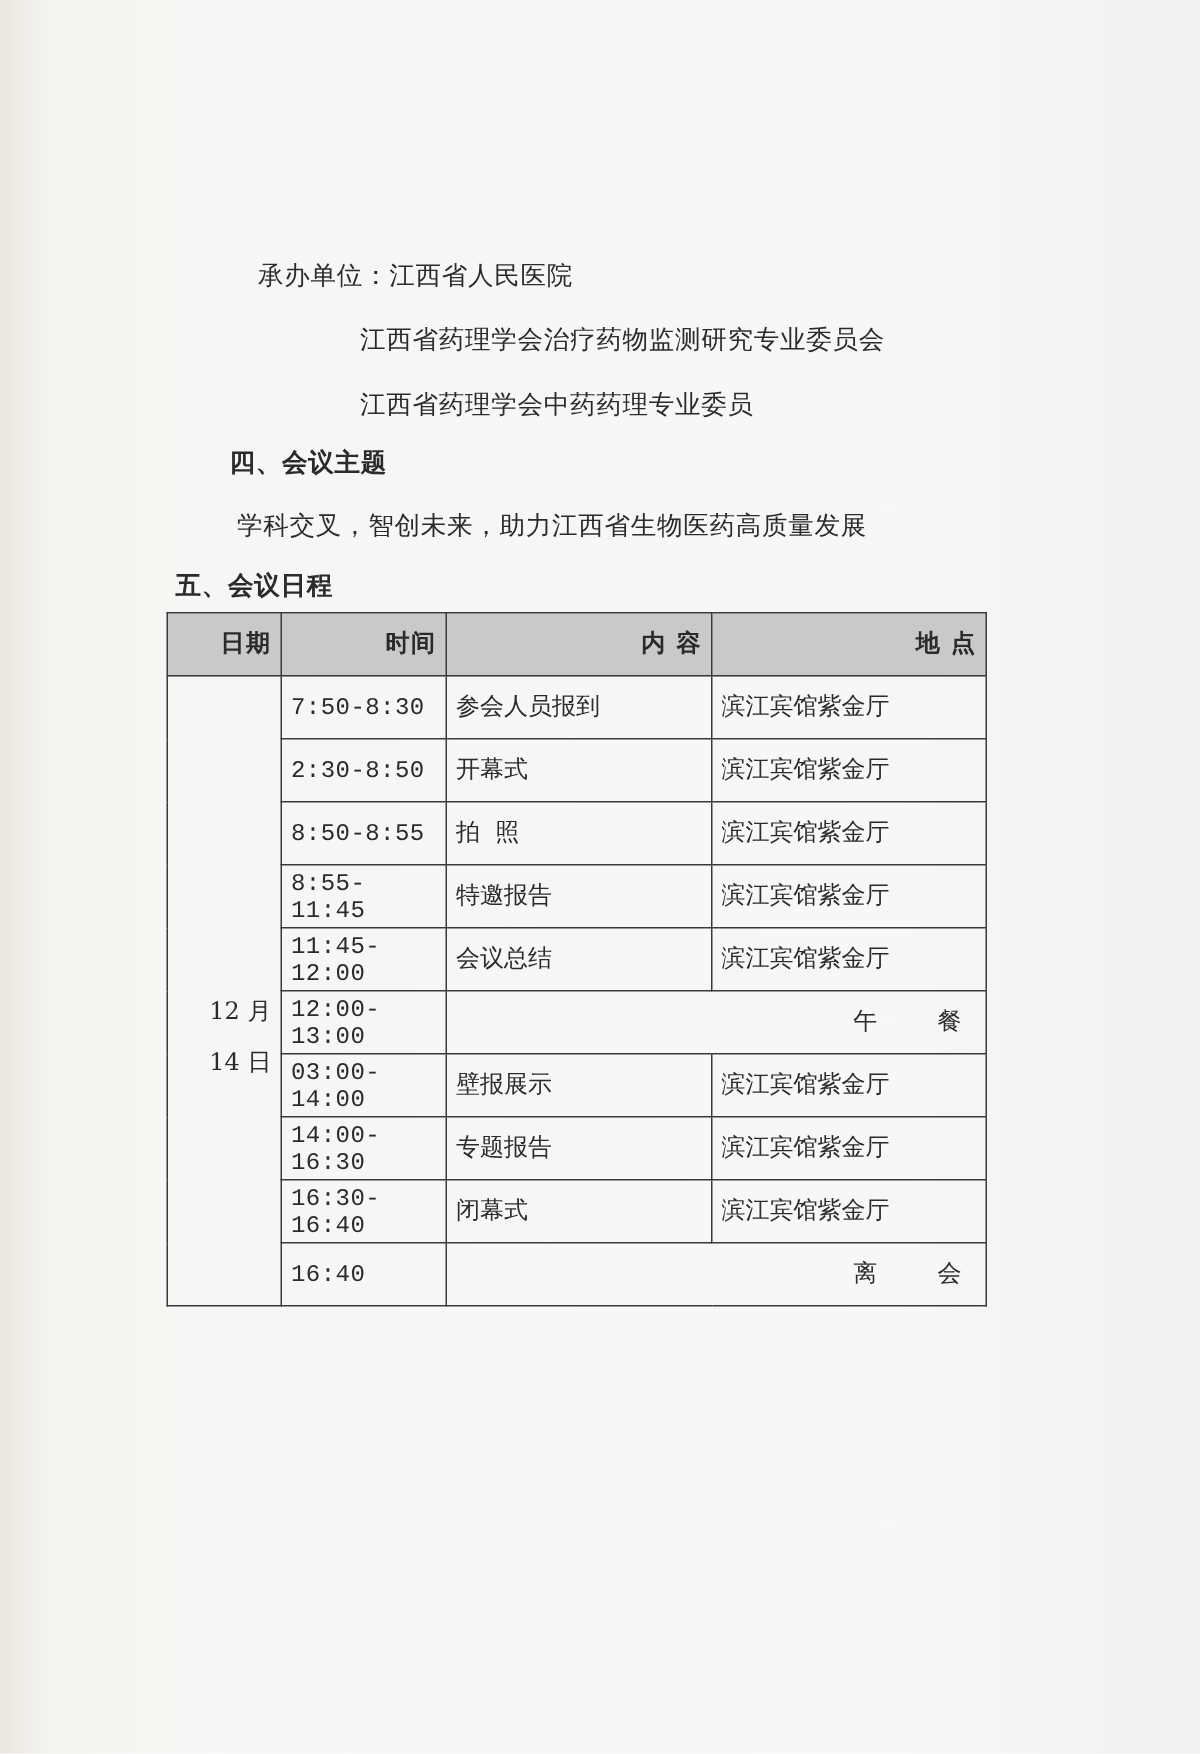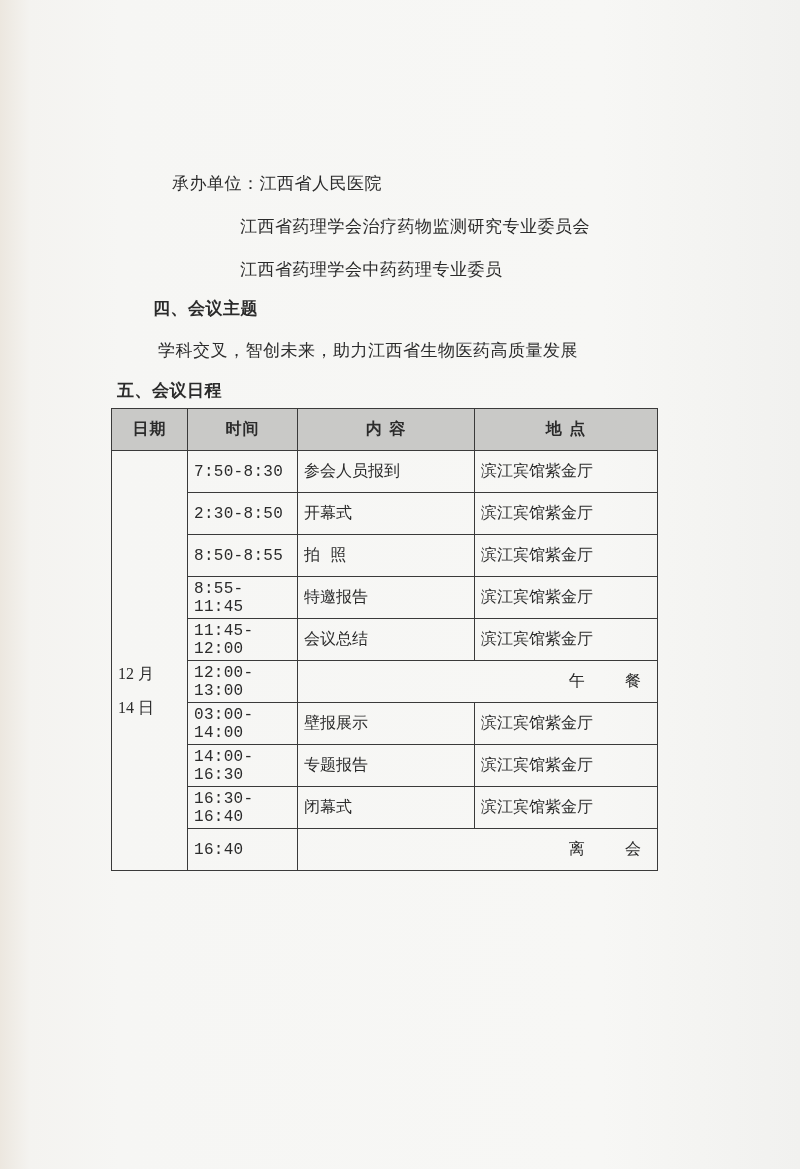--- a/index.html
+++ b/index.html
@@ -13,23 +13,23 @@
   .heading { font-family: "DejaVu Sans", "Liberation Sans", sans-serif; font-weight: bold; font-size: 17px; }
   table.schedule {
     position: absolute; left: 111px; top: 408px; width: 546px;
     border-collapse: collapse; table-layout: fixed; font-size: 16px;
   }
   table.schedule td, table.schedule th {
     border: 1.5px solid #3a3a3a; height: 41px; padding: 0 6px; vertical-align: middle;
   }
   table.schedule th {
     background: #c9c9c7; font-family: "DejaVu Sans", "Liberation Sans", sans-serif;
-    font-weight: bold; font-size: 16px; text-align: center; height: 41px; letter-spacing: 1px;
+    font-weight: bold; font-size: 16px; text-align: right; height: 41px; letter-spacing: 1px;
   }
-  td.date { text-align: left; line-height: 34px; font-family: Liberation Serif, serif; }
+  td.date { text-align: right; line-height: 34px; }
   td.time { font-family: Liberation Mono, monospace; letter-spacing: 0.3px; padding-left: 6px; }
   td.center { text-align: right; letter-spacing: 6px; }
   .spaced { letter-spacing: 8px; margin-top: 32px; }
 </style>
 </head>
 <body>
 
 <div class="line" style="left:172px; top:172px;">
   <span>承办单位：</span><span>江西省人民医院</span>
 </div>

